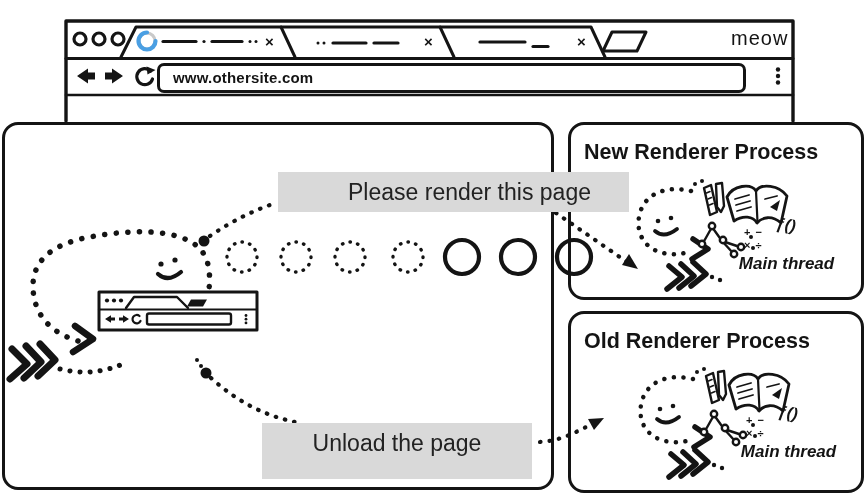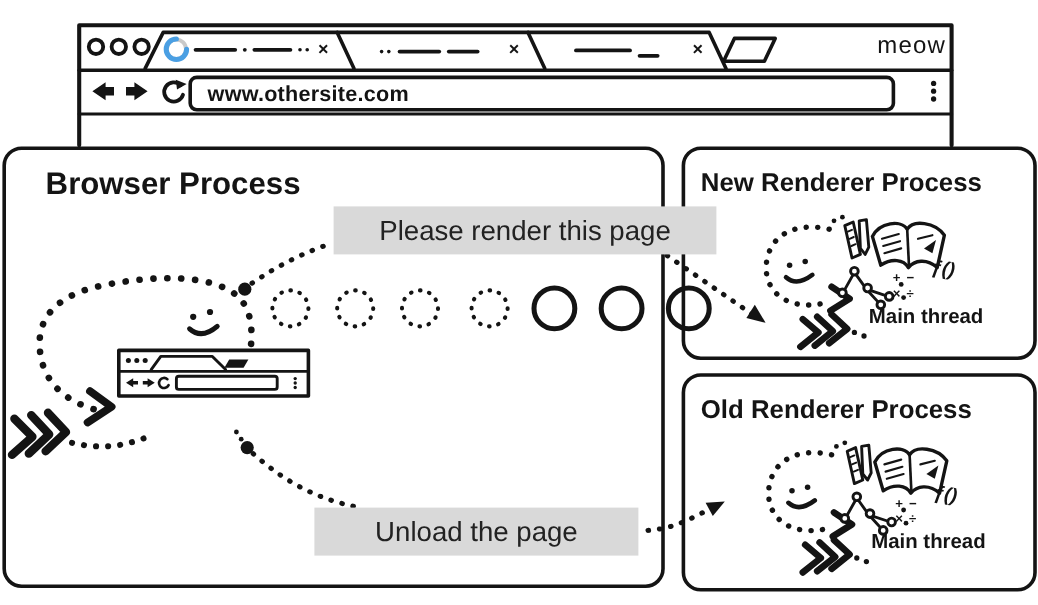--- a/index.html
+++ b/index.html
@@ -5,43 +5,43 @@
   html,body{margin:0;padding:0;background:#ffffff;}
   .stage{
     position:relative;width:865px;height:504px;background:#ffffff;overflow:hidden;
     font-family:"Liberation Sans","DejaVu Sans",sans-serif;color:#141414;
   }
   .abs{position:absolute;}
   
   .url-box{
     left:157px;top:63px;width:570px;height:24px;
     border:3px solid #141414;border-radius:7px;background:#fff;
-    font-size:18px;font-weight:600;line-height:24px;padding-left:13px;
+    font-size:15px;font-weight:600;line-height:24px;padding-left:13px;
     letter-spacing:.2px;z-index:3;
   }
   .close-x{font-size:15px;font-weight:900;line-height:15px;z-index:3;cursor:default;}
   .signature{left:731px;top:27px;font-size:20px;font-weight:400;letter-spacing:1px;z-index:3;}
   
   .proc-box{background:#ffffff;border:3.5px solid #141414;border-radius:16px;z-index:1;}
   .box-browser{left:2px;top:122px;width:546px;height:362px;}
   .box-new{left:568px;top:122px;width:290px;height:172px;}
   .box-old{left:568px;top:311px;width:290px;height:176px;}
   .box-title{font-weight:700;z-index:3;white-space:nowrap;}
   .title-browser{left:38px;top:138px;font-size:26px;}
   .title-new{left:584px;top:140px;font-size:21.5px;}
   .title-old{left:584px;top:329px;font-size:21.5px;}
   
   .msg{
     background:#d9d9d9;color:#222;font-size:23px;font-weight:500;
     text-align:center;z-index:4;white-space:nowrap;
   }
-  .msg-render{left:278px;top:172px;width:319px;height:40px;line-height:40px;}
-  .msg-unload{left:262px;top:423px;width:270px;height:40px;line-height:40px;}
-  
-  .thread-label{font-size:18px;font-weight:600;z-index:3;white-space:nowrap;text-align:left;}
+  .msg-render{left:278px;top:172px;width:319px;height:40px;line-height:40px;padding-left:32px;}
+  .msg-unload{left:262px;top:423px;width:270px;height:56px;line-height:40px;}
+  
+  .thread-label{font-size:18px;font-weight:600;z-index:3;white-space:nowrap;text-align:center;font-style:italic;}
   .ui-thread{left:128px;top:331px;width:110px;}
   .main-new{left:724px;top:254px;width:125px;font-size:17px;}
   .main-old{left:726px;top:442px;width:125px;font-size:17px;}
   
   .math{font-size:11px;font-weight:800;line-height:12.5px;z-index:3;letter-spacing:1px;white-space:pre;}
   .math-new{left:744px;top:226px;}
   .math-old{left:746px;top:414px;}
   .fn{font-size:16px;font-weight:800;font-style:italic;z-index:3;transform:rotate(9deg);}
   .fn-new{left:776px;top:216px;}
   .fn-old{left:778px;top:404px;}
@@ -207,21 +207,20 @@
   <div class="abs url-box">
     <span>www.othersite.com</span>
   </div>
 
   <span class="abs close-x" style="left:265px;top:34px;">×</span>
   <span class="abs close-x" style="left:424px;top:34px;">×</span>
   <span class="abs close-x" style="left:577px;top:34px;">×</span>
 
   <span class="abs signature">meow</span>
 
-  <div class="abs box-title title-browser">Browser Process</div>
   <div class="abs box-title title-old">Old Renderer Process</div>
   <div class="abs box-title title-new">New Renderer Process</div>
 
   <div class="abs msg msg-render">Please render this page</div>
   <div class="abs msg msg-unload">Unload the page</div>
 
   <span class="abs thread-label main-new">Main thread</span>
   <span class="abs thread-label main-old">Main thread</span>
 
   <div class="abs math math-new"><span>+ −</span><br><span>× ÷</span></div>

